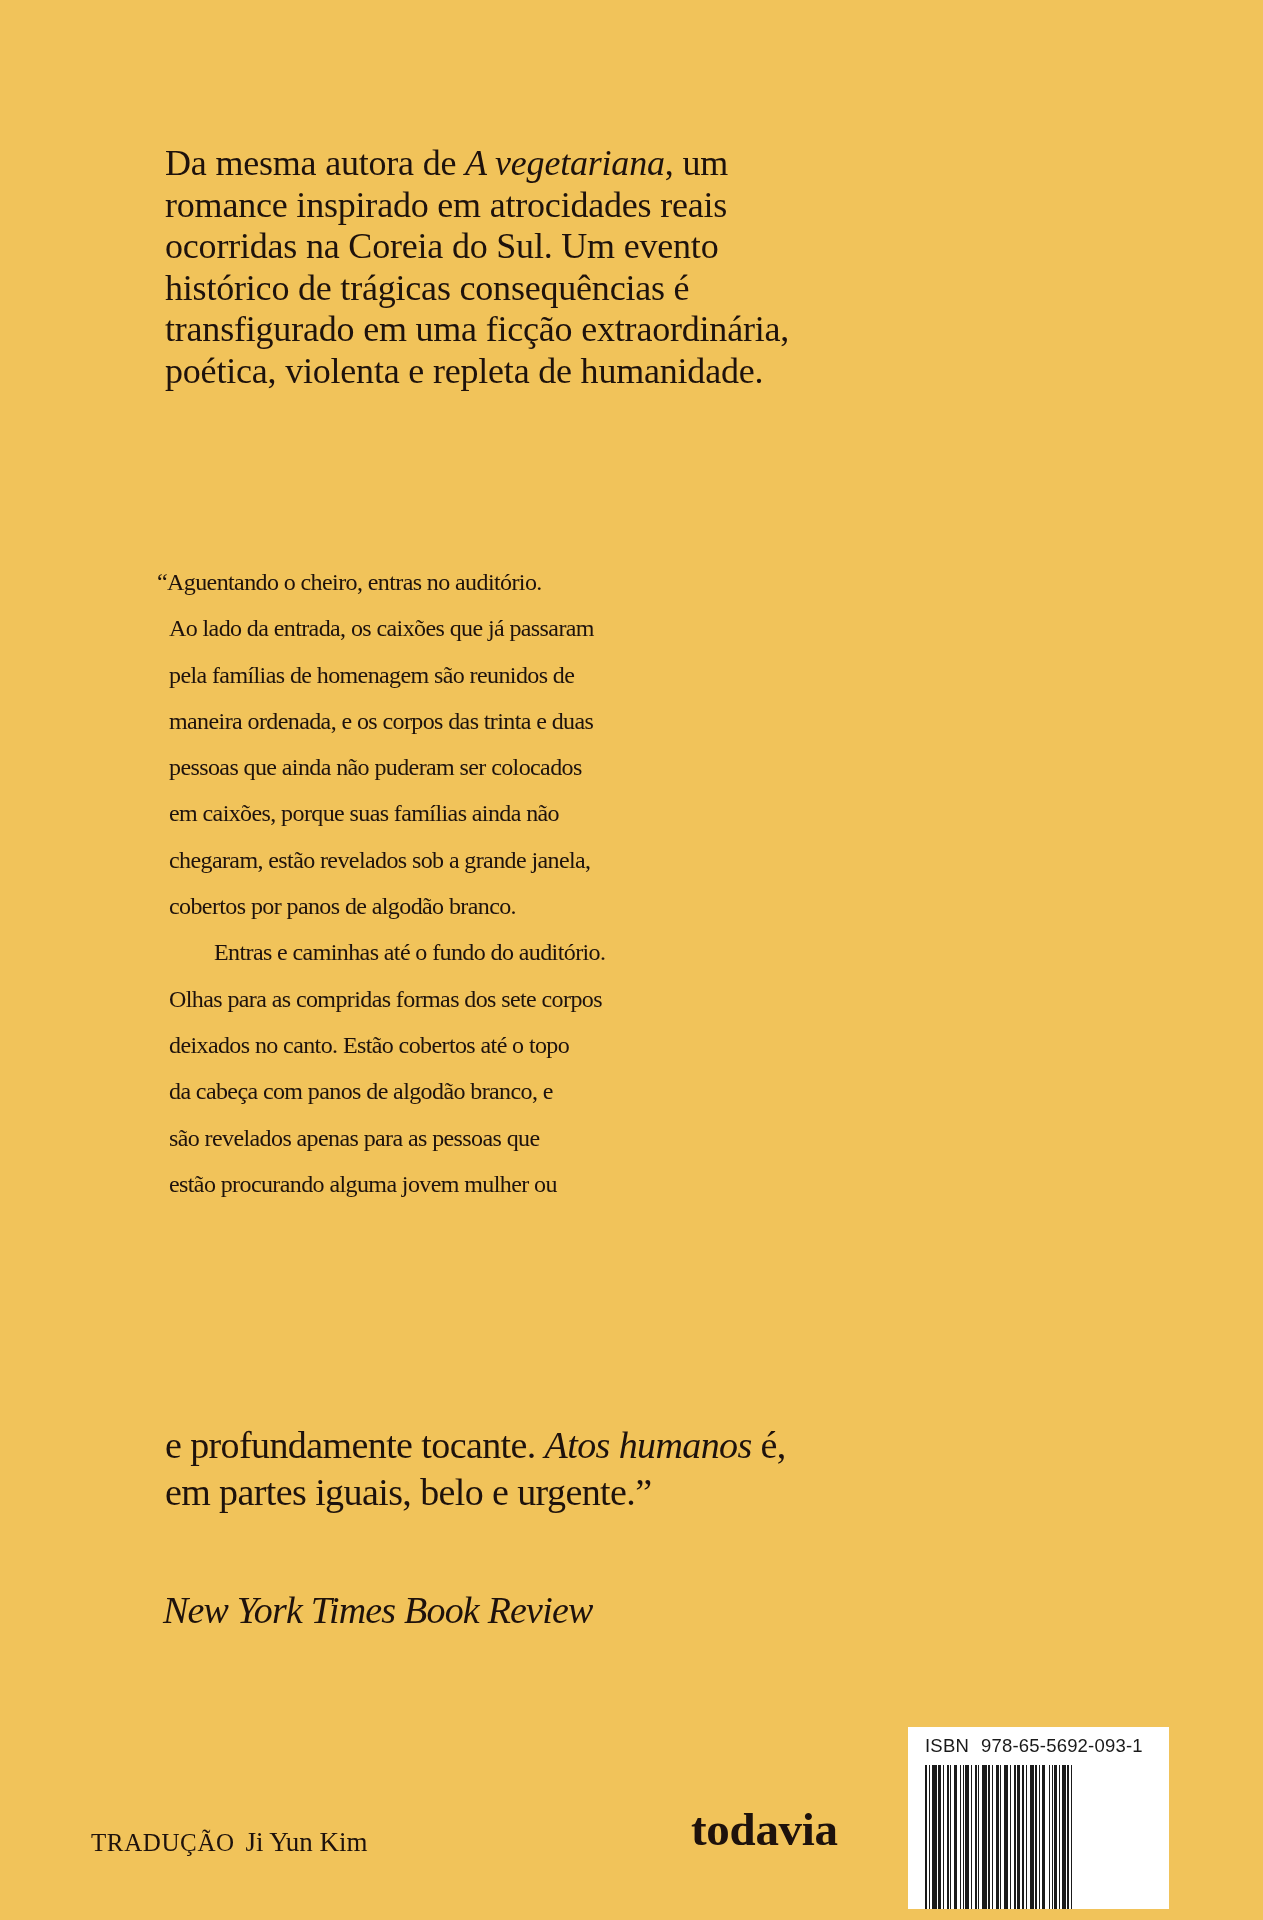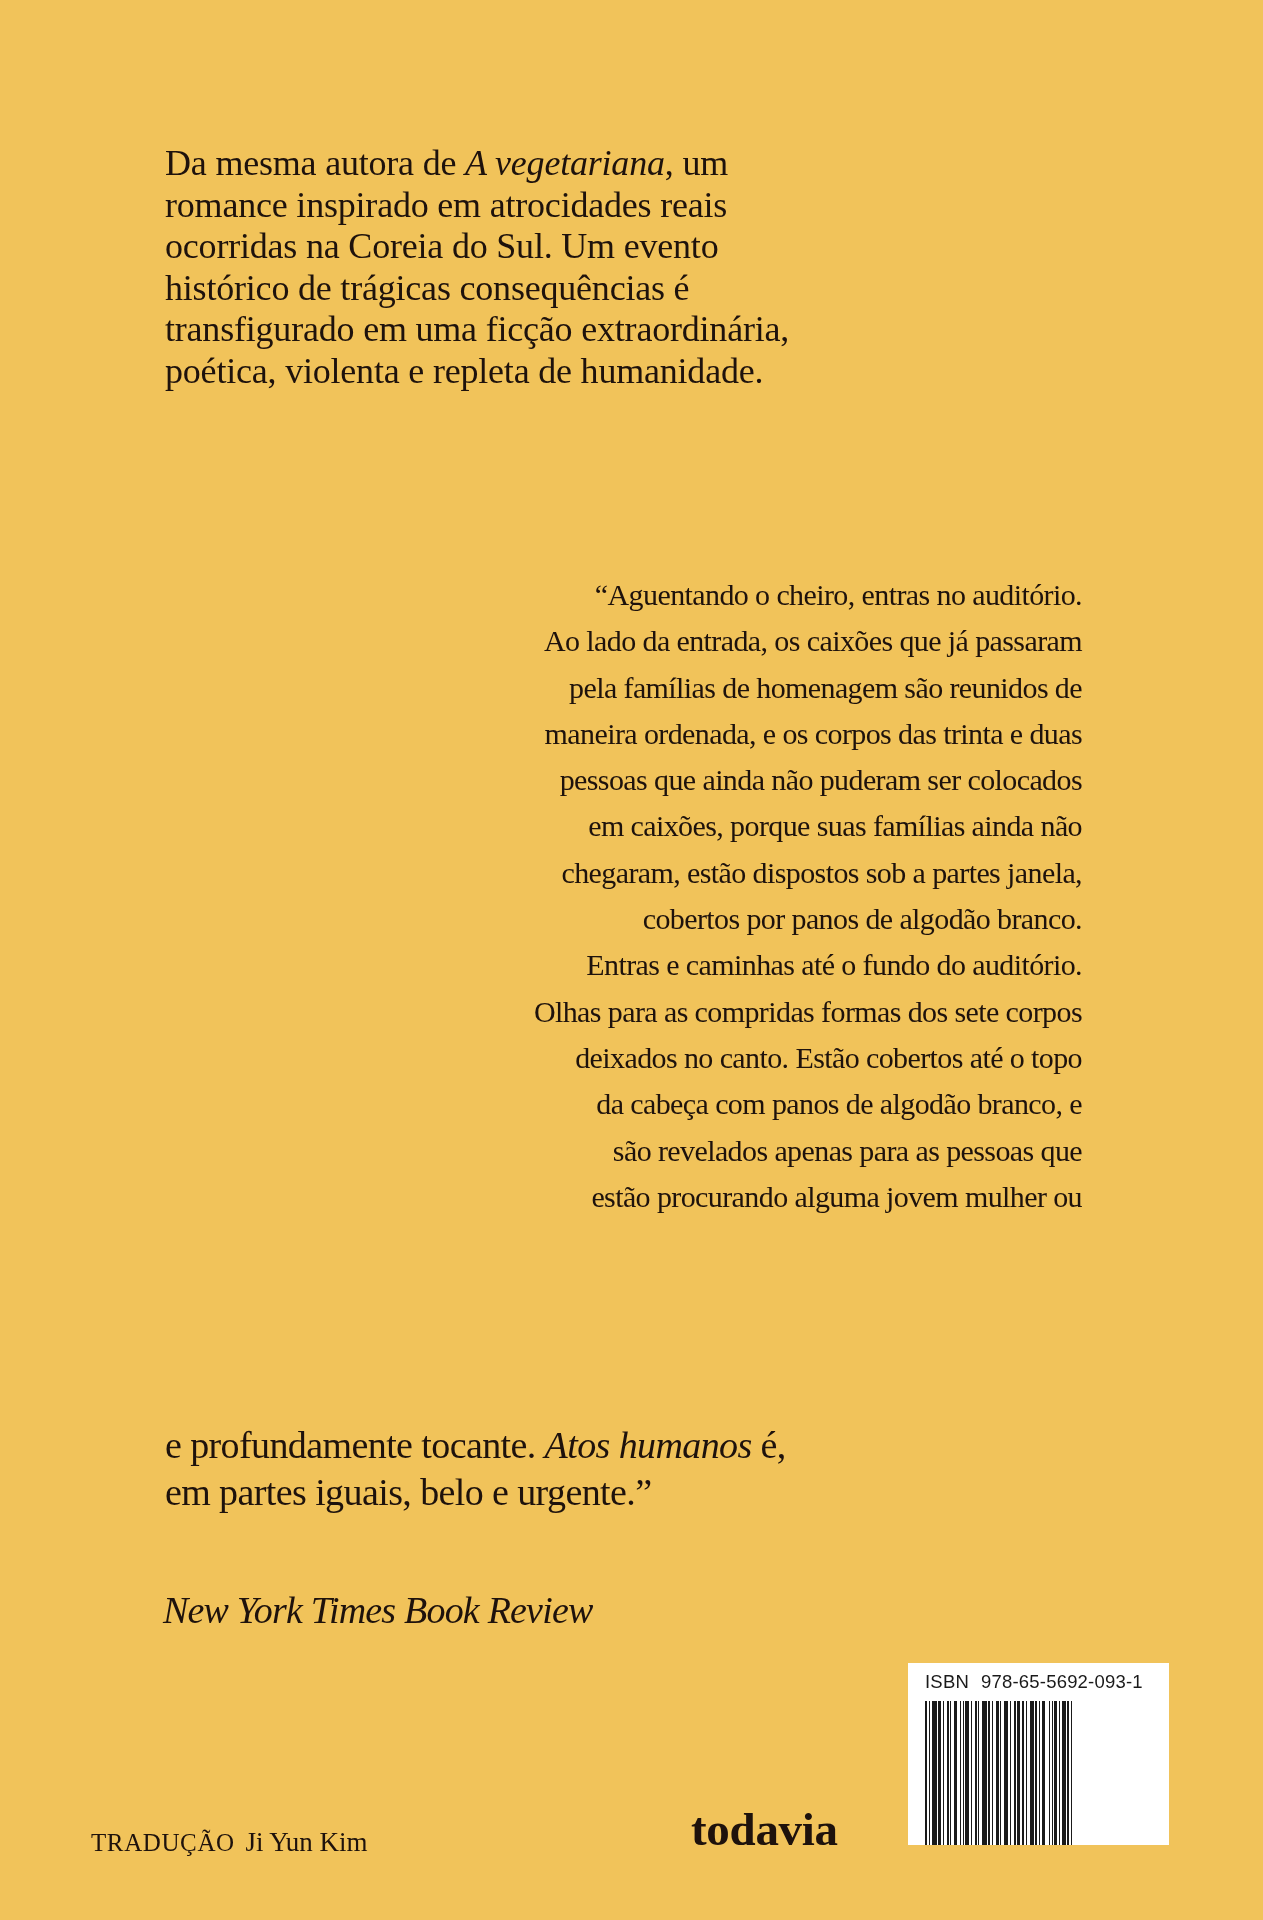--- a/index.html
+++ b/index.html
@@ -30,25 +30,24 @@
     font-size: 36px;
     line-height: 41.6px;
     letter-spacing: -0.2px;
   }
   .synopsis .line { display: block; white-space: nowrap; }
   .excerpt {
     position: absolute;
     left: 165px;
     top: 555px;
     width: 900px;
-    margin: 17px;
-    font-size: 30px;
+    margin: 4px;
+    font-size: 24px;
     line-height: 46.3px;
     letter-spacing: -0.6px;
-    text-align: right;
   }
   .excerpt .line { display: block; white-space: nowrap; }
   .excerpt .line.hang { margin-left: -12px; }
   .excerpt .line.indent { margin-left: 45px; }
   .review {
     position: absolute;
     left: 165px;
     top: 1422px;
     width: 900px;
     margin: 0;
@@ -87,21 +86,21 @@
     left: 691px;
     top: 1802px;
     font-size: 47px;
     font-weight: bold;
     letter-spacing: -0.3px;
     white-space: nowrap;
   }
   .isbn-box {
     position: absolute;
     left: 908px;
-    top: 1663px;
+    top: 1727px;
     width: 261px;
     height: 182px;
     background: #FFFFFF;
     text-decoration: underline;
   }
   .isbn-text {
     position: absolute;
     left: 17px;
     top: 8px;
     font-family: "Liberation Sans", "DejaVu Sans", sans-serif;
@@ -136,21 +135,21 @@
       <span class="line"><span>poética, violenta e repleta de humanidade.</span></span>
     </div>
 
   <div class="excerpt" id="excerpt">
       <span class="line hang">“Aguentando o cheiro, entras no auditório.</span>
       <span class="line">Ao lado da entrada, os caixões que já passaram</span>
       <span class="line">pela famílias de homenagem são reunidos de</span>
       <span class="line">maneira ordenada, e os corpos das trinta e duas</span>
       <span class="line">pessoas que ainda não puderam ser colocados</span>
       <span class="line">em caixões, porque suas famílias ainda não</span>
-      <span class="line">chegaram, estão dispostos sob a partes janela,</span>
+      <span class="line">chegaram, estão revelados sob a grande janela,</span>
       <span class="line">cobertos por panos de algodão branco.</span>
       <span class="line indent">Entras e caminhas até o fundo do auditório.</span>
       <span class="line">Olhas para as compridas formas dos sete corpos</span>
       <span class="line">deixados no canto. Estão cobertos até o topo</span>
       <span class="line">da cabeça com panos de algodão branco, e</span>
       <span class="line">são revelados apenas para as pessoas que</span>
       <span class="line">estão procurando alguma jovem mulher ou</span>
     </div>
 
   <div class="review" id="review">

